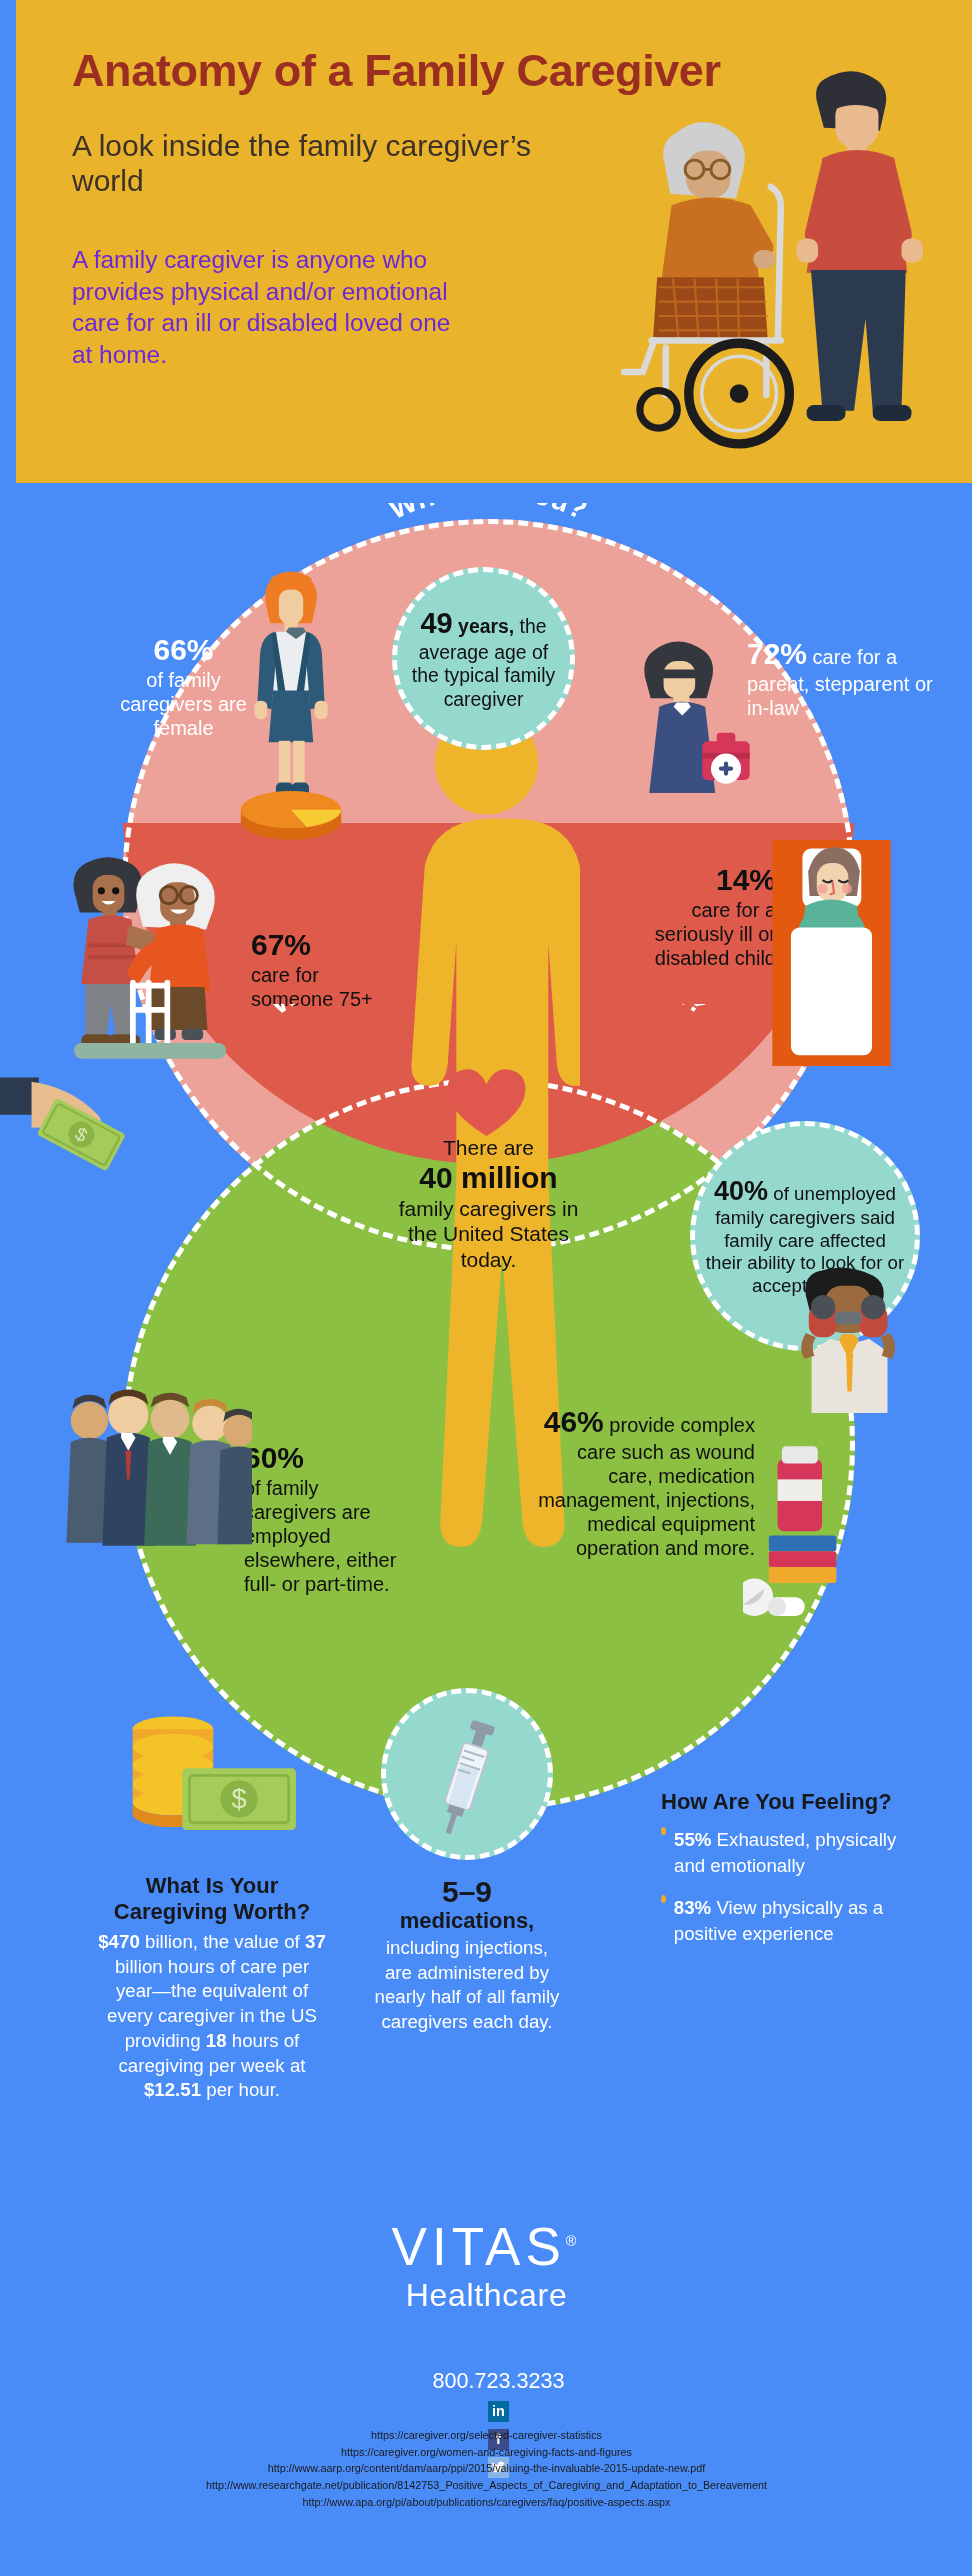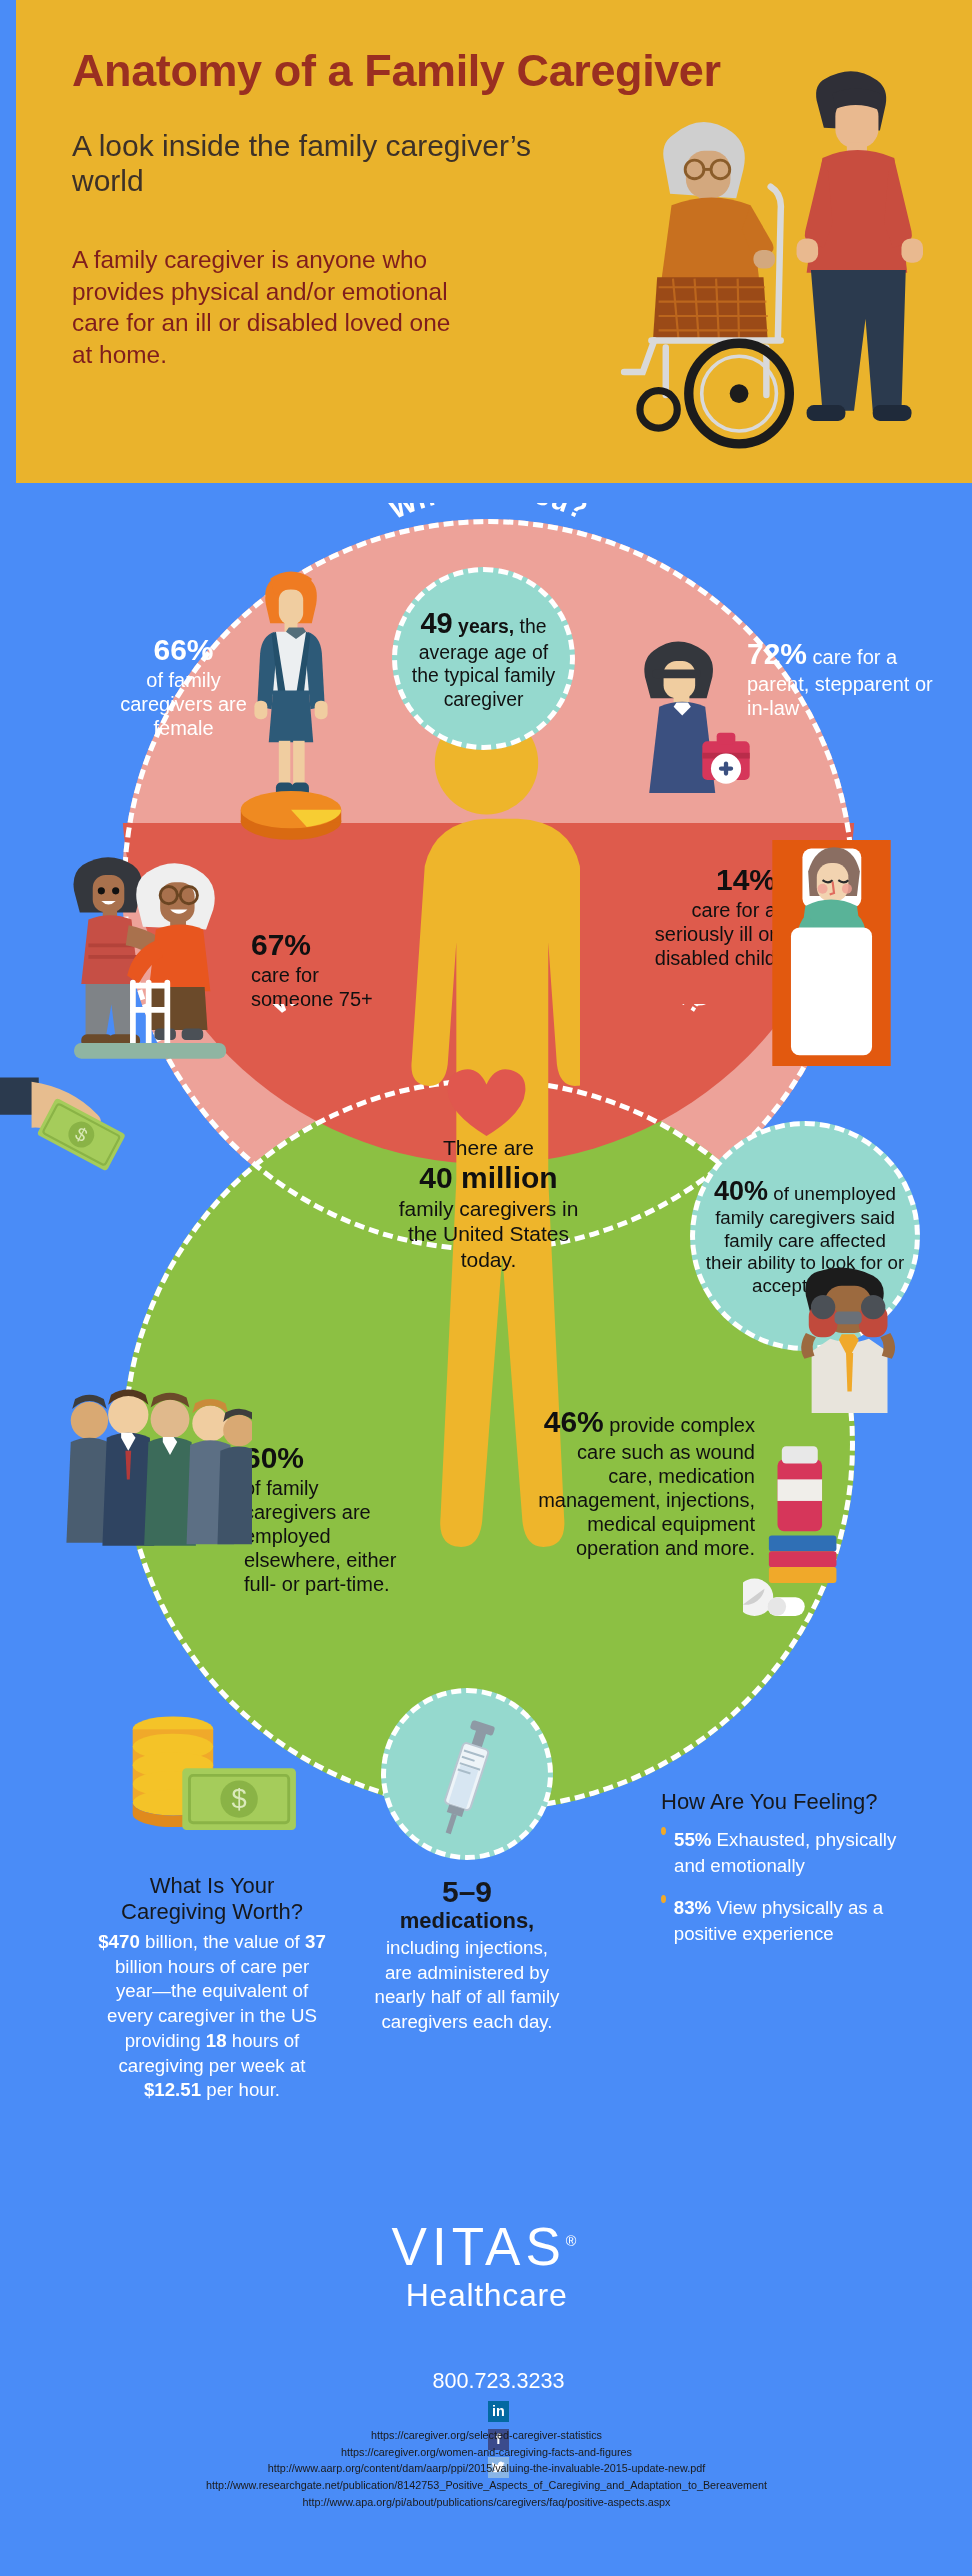--- a/index.html
+++ b/index.html
@@ -22,21 +22,21 @@
     position:absolute; left:56px; top:45px;
     font-size:45px; font-weight:bold; color:#9a2f21;
     letter-spacing:-0.4px;
   }
   .h-sub {
     position:absolute; left:56px; top:128px; width:460px;
     font-size:30px; color:#3d3128; line-height:1.18;
   }
   .h-body {
     position:absolute; left:56px; top:244px; width:388px;
-    font-size:24.4px; color:#7f1d1d; line-height:1.3;
+    font-size:24.4px; color:#6d28d9; line-height:1.3;
   }
 
   
   .hero { position:absolute; right:43px; top:50px; width:388px; height:417px; }
 
   
   .blue { position:absolute; left:0; top:483px; width:973px; height:2093px; background:#4a8cf7; }
 
   
   .circ-pink {
@@ -84,21 +84,21 @@
     font-weight:bold; font-size:40px;
   }
 
   
   .stat { position:absolute; z-index:9; line-height:1.2; }
   .stat .num { font-weight:bold; }
   .white-stat { color:#ffffff; }
   .dark-stat { color:#101010; }
 
   
-  .btm-head { font-weight:normal; color:#16181c; }
+  .btm-head { font-weight:bold; color:#16181c; }
   .btm-body { color:#ffffff; }
 
   
   .logo-v {
     position:absolute; z-index:9; text-align:center; color:#ffffff;
   }
   .logo-main { font-size:53px; letter-spacing:5px; font-weight:400; }
   .logo-sub  { font-size:32px; letter-spacing:0.7px; font-weight:300; }
   .reg { font-size:14.4px; vertical-align:super; }
 

